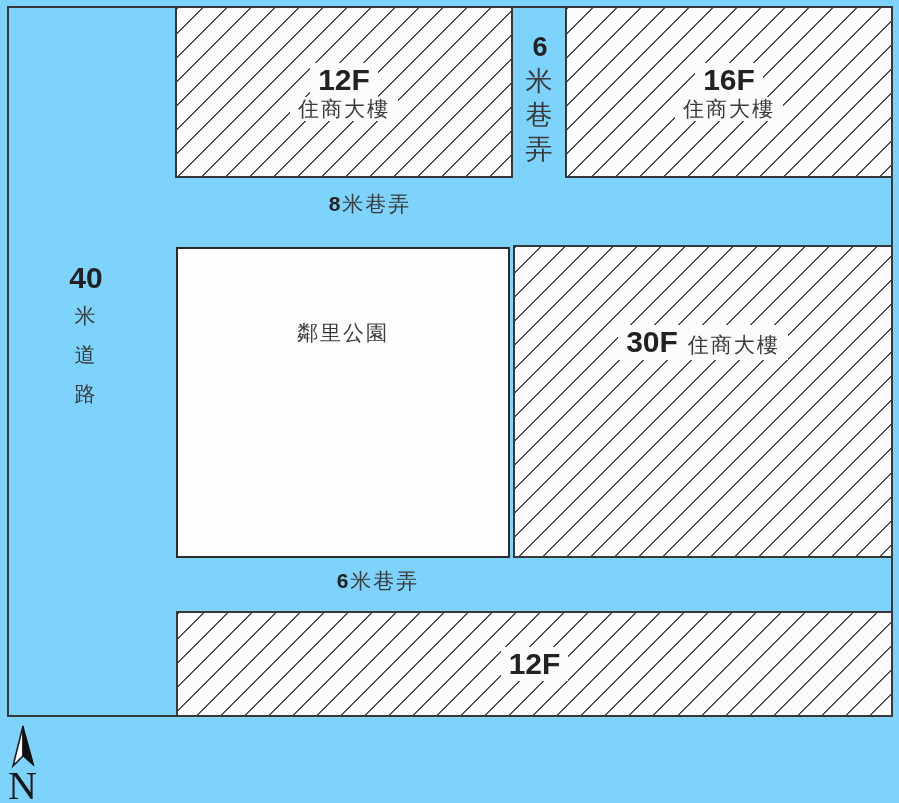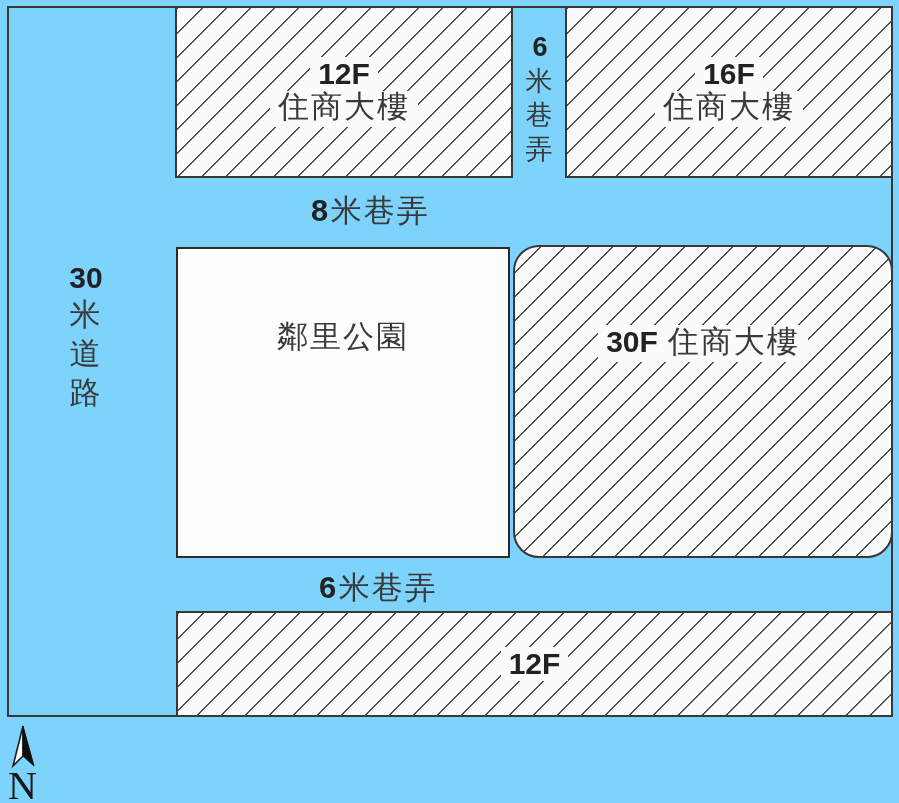--- a/index.html
+++ b/index.html
@@ -23,30 +23,30 @@
       #4f4f4f 0px, #4f4f4f 1.4px, rgba(0,0,0,0) 1.4px, rgba(0,0,0,0) 17px);
     display:flex;flex-direction:column;align-items:center;justify-content:center;
   }
   .park{
     position:absolute;box-sizing:border-box;
     border:2.5px solid #2b2b2b;background:#fdfdfd;
     display:flex;flex-direction:column;align-items:center;
   }
   .b-nw{left:175px;top:6px;width:338px;height:172px;}
   .b-ne{left:565px;top:6px;width:328px;height:172px;text-align:center;}
-  .b-office{left:513px;top:245px;width:380px;height:313px;justify-content:flex-start;padding-top:78px;border-radius:26px;}
+  .b-office{left:513px;top:245px;width:380px;height:313px;justify-content:flex-start;padding-top:78px;}
   .b-dept{left:176px;top:611px;width:717px;height:106px;}
   .park{left:176px;top:247px;width:334px;height:311px;padding-top:72px;}
 
   .lbl{background:#fbfbfb;padding:0 8px;line-height:1.15;white-space:nowrap;}
   .park .lbl{background:#fdfdfd;}
   .num{font-family:"Liberation Sans", sans-serif;font-weight:700;color:#222;}
   .cjk{font-family:"Liberation Serif", serif;font-weight:400;color:#3a3a3a;letter-spacing:2px;}
   .fs30{font-size:30px;}
-  .fs31{font-size:31px;font-family:Liberation Mono, monospace;}
+  .fs31{font-size:21px;}
   .row{display:flex;align-items:baseline;gap:10px;}
 
   .road-label{
     position:absolute;display:flex;align-items:baseline;justify-content:center;gap:2px;
     white-space:nowrap;
   }
   .road-mid{left:250px;top:190px;width:240px;}
   .road-south{left:258px;top:567px;width:240px;}
 
   .v-label{
@@ -87,21 +87,21 @@
     <span class="cjk" style="font-size:27px;">巷</span>
     <span class="cjk" style="font-size:27px;">弄</span>
   </div>
 
   <div class="road-label road-mid">
     <span class="num fs31">8</span>
     <span class="cjk fs31">米巷弄</span>
   </div>
 
   <div class="v-label v-road">
-    <span class="num" style="font-size:30px;">30</span>
+    <span class="num" style="font-size:30px;">40</span>
     <span class="cjk fs31">米</span>
     <span class="cjk fs31">道</span>
     <span class="cjk fs31">路</span>
   </div>
 
   <div class="park">
     <div class="lbl cjk fs31">鄰里公園</div>
   </div>
 
   <div class="block b-office">

